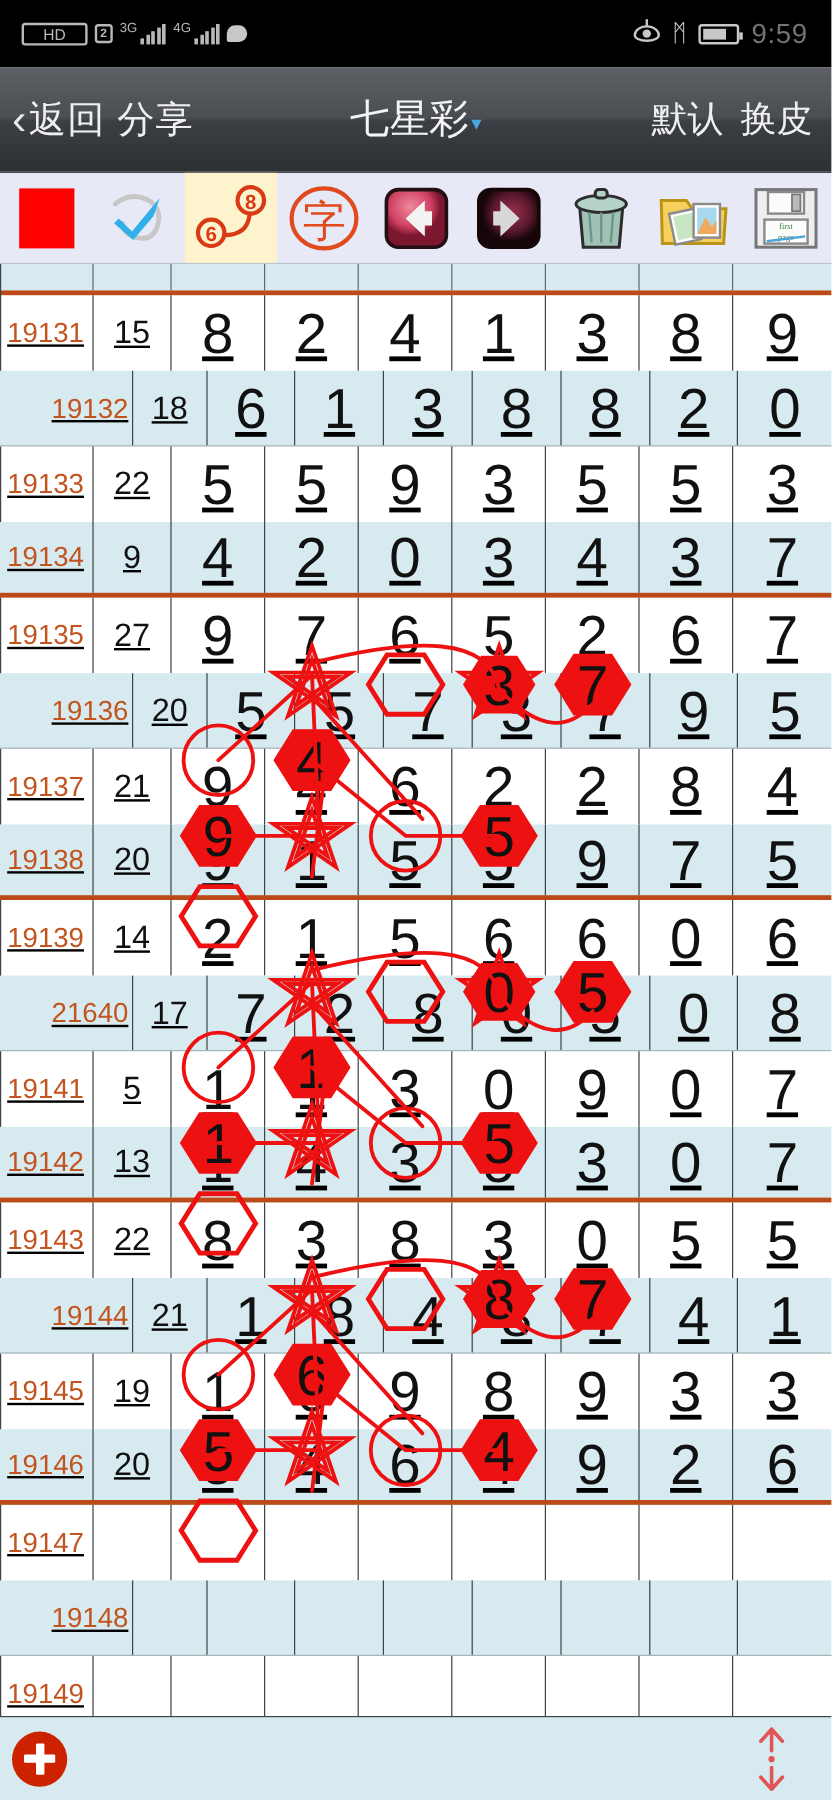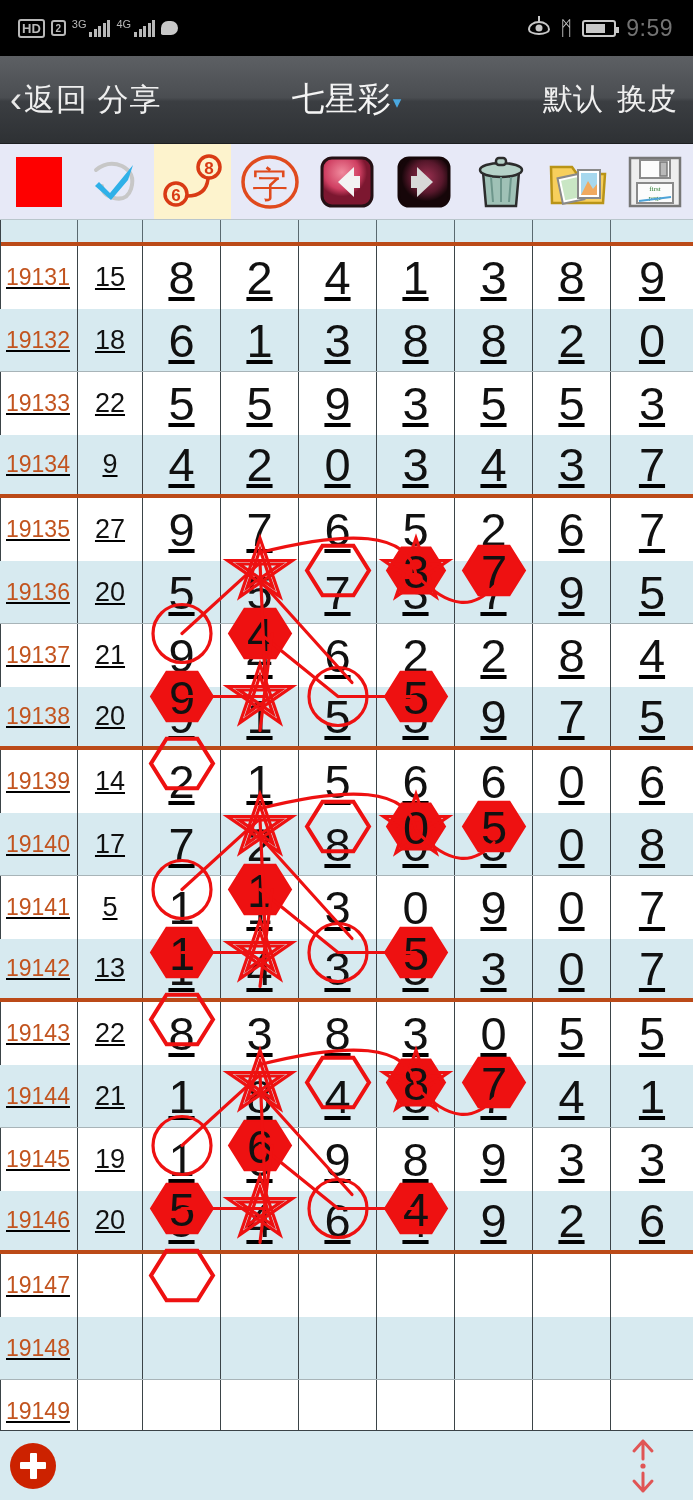--- a/index.html
+++ b/index.html
@@ -13,21 +13,21 @@
 
   
   .statusbar{
     position:relative;height:56px;background:#000;color:#c8c8c8;
     display:flex;align-items:center;padding:0 18px;
   }
   .sb-left{display:flex;align-items:center;gap:6px;}
   .sb-right{position:absolute;right:20px;display:flex;align-items:center;gap:10px;}
   .hd-badge{
     border:2px solid #b8b8b8;border-radius:3px;color:#b8b8b8;
-    font-size:13px;font-weight:bold;padding:0 2px;line-height:15px;letter-spacing:0;
+    font-size:13px;font-weight:normal;padding:0 16px;line-height:15px;letter-spacing:0;
   }
   .sim2{border:2px solid #b8b8b8;border-radius:3px;color:#b8b8b8;font-size:10px;
         width:15px;height:16px;line-height:13px;text-align:center;font-weight:bold;}
   .netgrp{display:flex;align-items:flex-end;gap:2px;}
   .netlabel{font-size:11px;color:#b8b8b8;line-height:10px;align-self:flex-start;margin-right:1px;}
   .bars{display:flex;align-items:flex-end;gap:1.5px;height:18px;}
   .bars i{display:block;width:3px;background:#b8b8b8;}
   .bars i:nth-child(1){height:5px}.bars i:nth-child(2){height:8px}
   .bars i:nth-child(3){height:11px}.bars i:nth-child(4){height:14px}
   .bars i:nth-child(5){height:17px}
@@ -72,21 +72,21 @@
   .sq-red{width:46px;height:50px;background:#fe0000;}
   .svgicon{display:block;}
 
   
   .table-wrap{position:relative;background:#fff;text-decoration:underline;}
   .thead{height:22px;background:#d7eaf0;display:flex;}
   .thead .c{border-right:1px solid #5a6a70;}
   .divider{height:4px;background:#bb4a18;}
   .row{display:flex;height:63px;position:relative;}
   .row.alt{background:#d7eaf0;}
-  .row.grayline{border-bottom:1px solid #a8b4b8;}
+  .row.grayline{border-bottom:1px solid #a8b4b8;padding-left:37px;}
   .row.orangeline{border-bottom:4px solid #bb4a18;}
   .cell{
     border-right:1px solid #3b4448;display:flex;align-items:center;justify-content:center;
     color:#111;position:relative;
   }
   .cell.c-issue{width:78px;border-right:1px solid #3b4448;color:#c2541f;font-size:23px;padding-left:6px;justify-content:flex-start;}
   .cell.c-sum{width:65px;font-size:27px;}
   .cell.c-num{width:78px;font-size:47px;font-weight:400;}
   .cell.c-num:last-child{border-right:none;}
   .tbl-left-border{position:absolute;left:0;top:0;bottom:0;width:1px;background:#3b4448;}
@@ -368,21 +368,21 @@
           <div class="cell c-sum">14</div>
           <div class="cell c-num">2</div>
           <div class="cell c-num">1</div>
           <div class="cell c-num">5</div>
           <div class="cell c-num">6</div>
           <div class="cell c-num">6</div>
           <div class="cell c-num">0</div>
           <div class="cell c-num" style="width: 82px;">6</div>
         </div>
         <div class="row alt grayline">
-          <div class="cell c-issue">19140</div>
+          <div class="cell c-issue">21640</div>
           <div class="cell c-sum">17</div>
           <div class="cell c-num">7</div>
           <div class="cell c-num">2</div>
           <div class="cell c-num">8</div>
           <div class="cell c-num">0</div>
           <div class="cell c-num">5</div>
           <div class="cell c-num">0</div>
           <div class="cell c-num" style="width: 82px;">8</div>
         </div>
         <div class="row">

